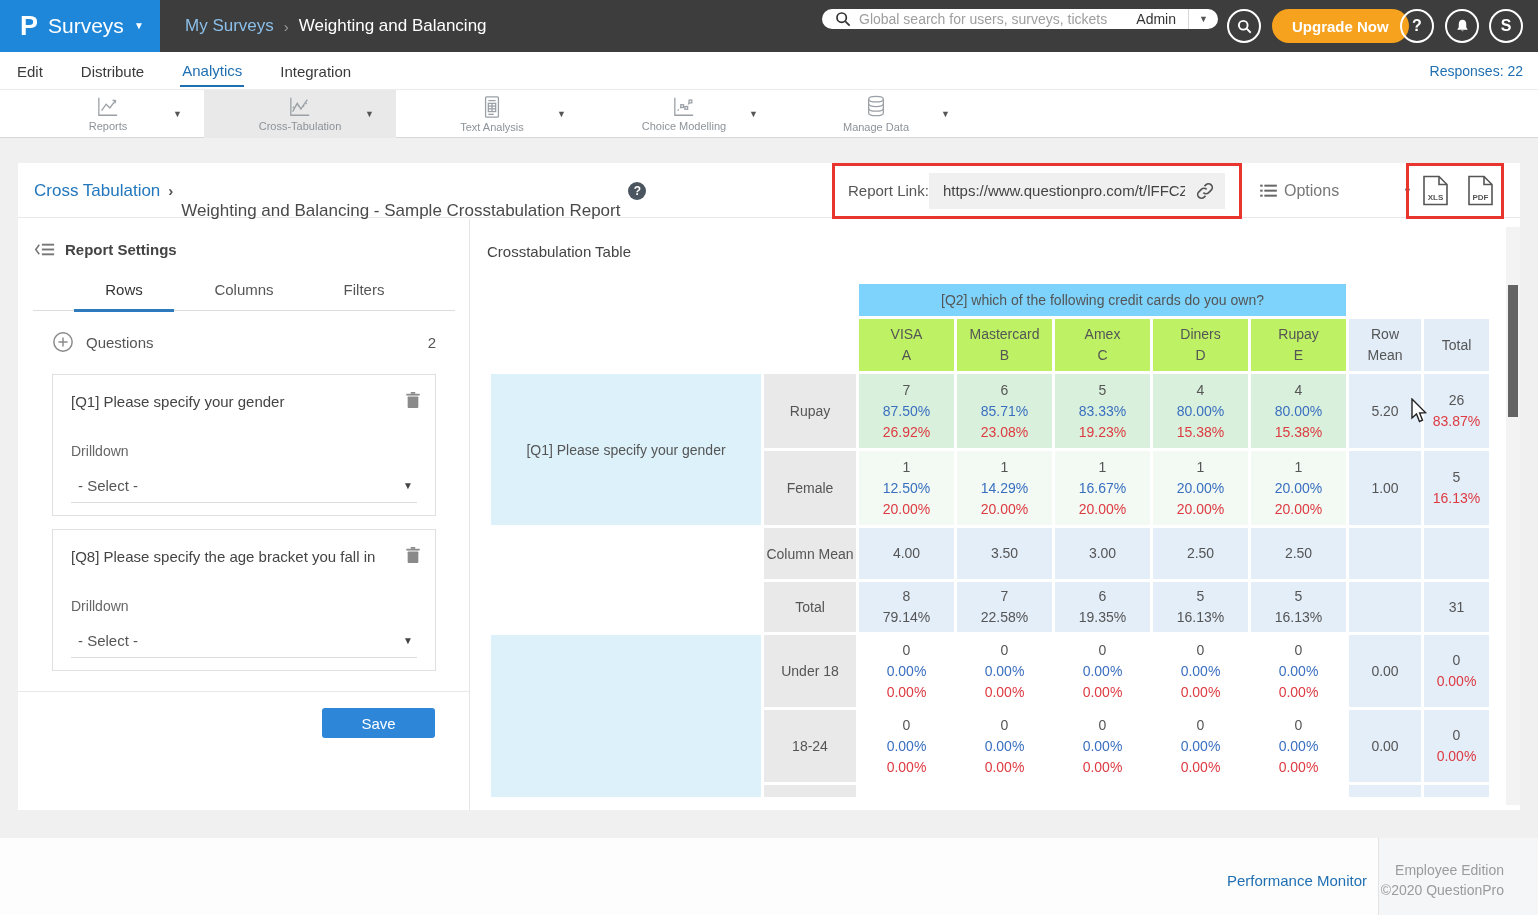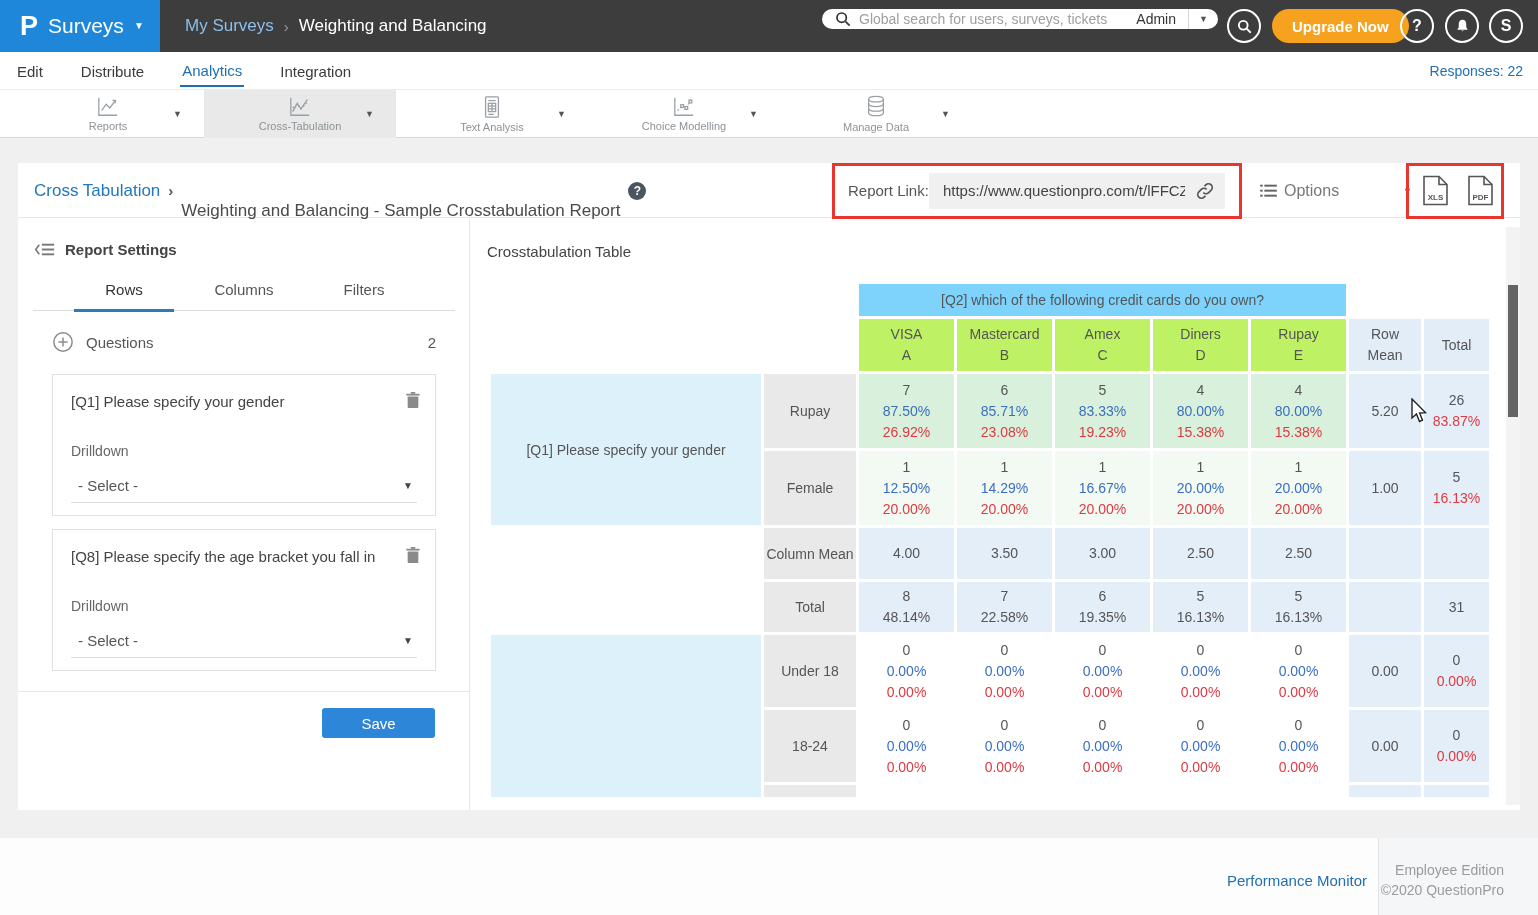--- a/index.html
+++ b/index.html
@@ -495,21 +495,21 @@
                 <div class="c-gray">2.50</div>
               </td>
               <td class="cell bg-lb c-gray"></td>
               <td class="cell bg-lb"></td>
             </tr>
             <tr style="height: 50px;">
               <td class="blank"></td>
               <td class="rowlabel">Total</td>
               <td class="cell bg-lb">
                 <div class="c-gray">8</div>
-                <div class="c-gray">48.14%</div>
+                <div class="c-gray">79.14%</div>
               </td>
               <td class="cell bg-lb">
                 <div class="c-gray">7</div>
                 <div class="c-gray">22.58%</div>
               </td>
               <td class="cell bg-lb">
                 <div class="c-gray">6</div>
                 <div class="c-gray">19.35%</div>
               </td>
               <td class="cell bg-lb">

